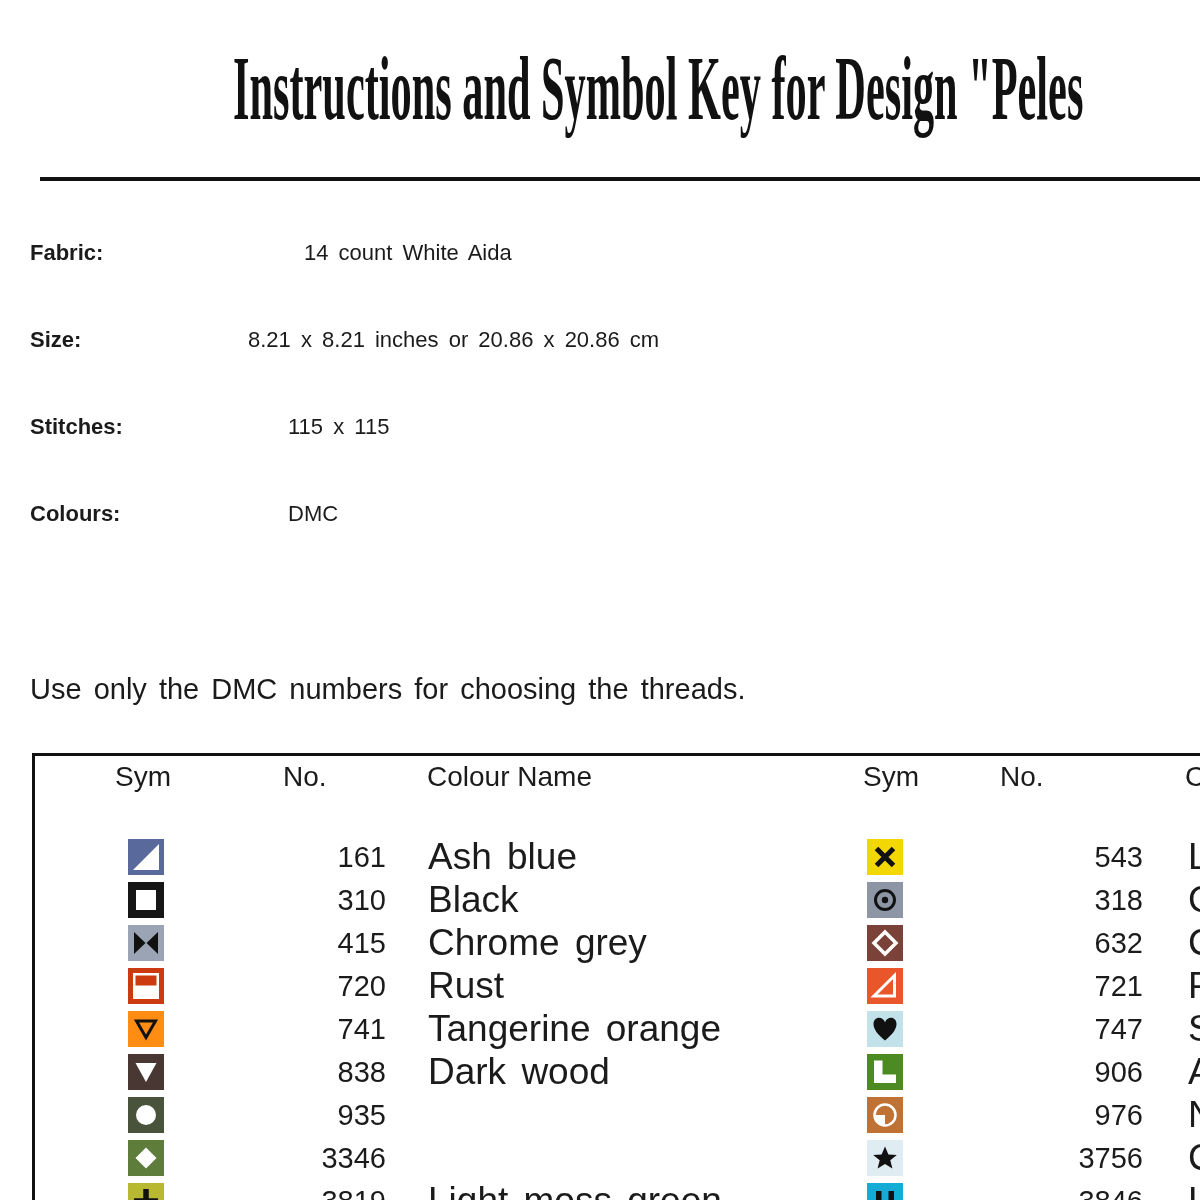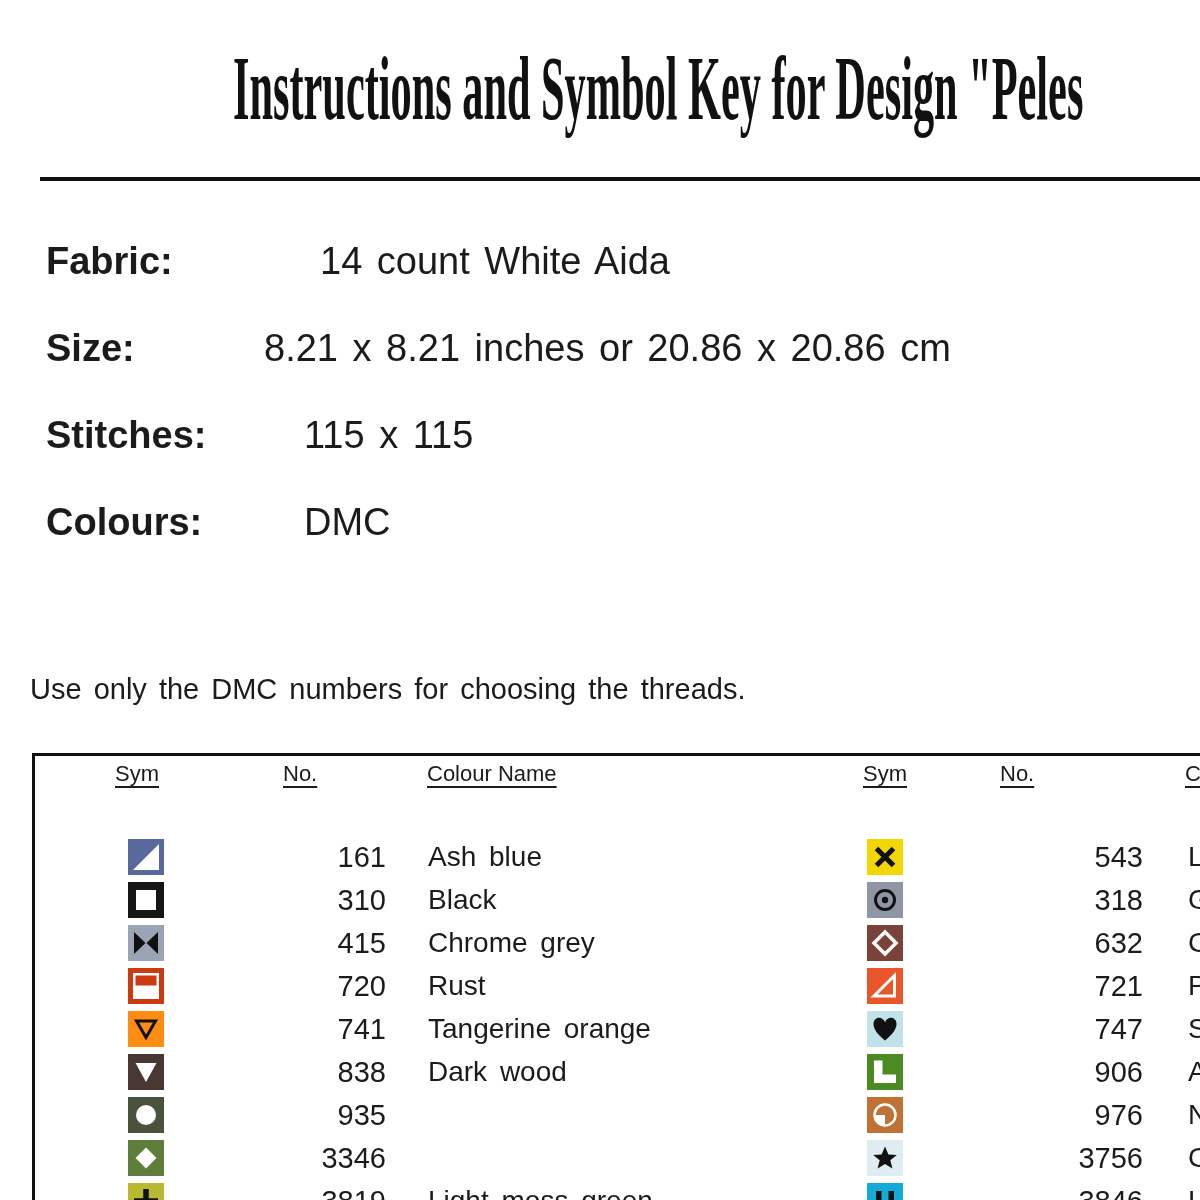--- a/index.html
+++ b/index.html
@@ -6,39 +6,39 @@
   .page{
     position:relative;width:1200px;height:1200px;overflow:hidden;background:#ffffff;
     font-family:"Liberation Sans",sans-serif;color:#1b1b1b;
   }
   .title{
     position:absolute;left:233px;top:42px;
     font-family:"Liberation Serif",serif;font-weight:700;font-size:92px;line-height:1;
     white-space:nowrap;transform:scaleX(0.46);transform-origin:left top;color:#111;
   }
   .rule{position:absolute;left:40px;top:177px;width:1160px;height:4px;background:#111;}
-  .info-row{position:absolute;left:30px;height:34px;font-size:38px;white-space:nowrap;margin-left:16px;}
+  .info-row{position:absolute;left:30px;height:34px;font-size:22px;white-space:nowrap;}
   .info-label{font-weight:700;}
   .info-value{position:absolute;top:0;word-spacing:4px;white-space:nowrap;}
   .note{position:absolute;left:30px;font-size:29px;word-spacing:4px;white-space:nowrap;}
   .legend{
     position:absolute;left:32px;top:753px;width:1168px;height:447px;
     border-top:3px solid #111;border-left:3px solid #111;
   }
   .lh{
-    position:absolute;top:5px;font-size:22px;white-space:nowrap;
-    text-decoration:underline;text-underline-offset:5px;text-decoration-thickness:2px;
+    position:absolute;top:5px;font-size:28px;white-space:nowrap;
+    text-underline-offset:5px;text-decoration-thickness:2px;
   }
   .lh-r{text-align:left;}
   .rows{position:absolute;top:83px;left:0;width:100%;height:364px;}
   .lrow{position:absolute;left:0;width:100%;height:36px;}
   .sym{position:absolute;top:0;width:36px;height:36px;}
   .sym span{display:block;line-height:0;}
   .num{position:absolute;top:0;font-size:29px;line-height:36px;text-align:right;white-space:nowrap;}
-  .nm{position:absolute;top:0;font-size:28px;line-height:36px;white-space:nowrap;word-spacing:5px;}
+  .nm{position:absolute;top:0;font-size:37px;line-height:36px;white-space:nowrap;word-spacing:5px;}
 </style>
 </head>
 <body>
 
 <div class="page">
 
   <div class="title">Instructions and Symbol Key for Design "Peles</div>
   <div class="rule"></div>
 
   <div class="info-row" style="top:240px">

